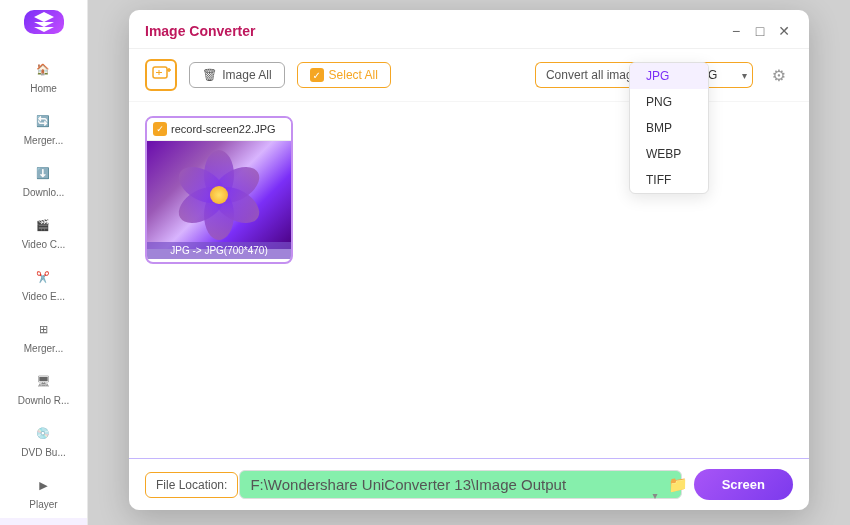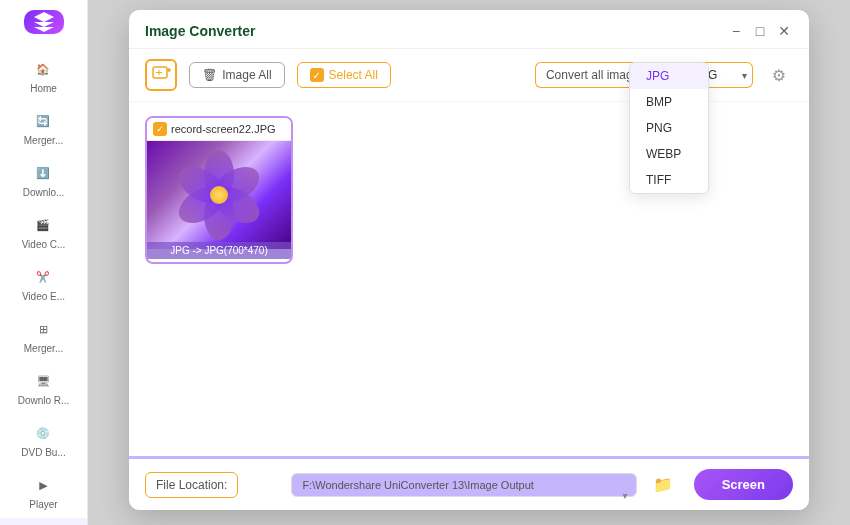--- a/index.html
+++ b/index.html
@@ -91,21 +91,21 @@
     .modal-titlebar {
       display: flex;
       align-items: center;
       justify-content: space-between;
       padding: 12px 16px 8px 16px;
       border-bottom: 1px solid #f0f0f0;
     }
     .modal-title {
       font-size: 14px;
       font-weight: 600;
-      color: #14532d;
+      color: #be185d;
     }
     .modal-controls {
       display: flex;
       gap: 6px;
     }
     .modal-ctrl-btn {
       width: 18px; height: 18px;
       display: flex; align-items: center; justify-content: center;
       cursor: pointer;
       color: #666;
@@ -291,43 +291,42 @@
       font-size: 10px;
       text-align: center;
       padding: 3px 0;
       position: absolute;
       bottom: 3px; left: 0; right: 0;
     }
 
     
     .modal-footer {
       padding: 10px 16px;
-      border-top: 3px solid #c4b5fd;
+      border-top: 1px solid #c4b5fd;
       display: flex;
       align-items: center;
-      gap: 16px;
+      gap: 1px;
     }
     .file-location-label {
       font-size: 12px;
       color: #555;
       border: 1.5px solid #f5a623;
       border-radius: 6px;
       padding: 5px 10px;
       white-space: nowrap;
     }
     .file-path-input {
       flex: 1;
       border: 1px solid #ddd;
       border-radius: 6px;
       padding: 5px 10px;
-      font-size: 11px;
+      font-size: 15px;
       color: #555;
-      background: #c4b5fd;
+      background: #86efac;
       outline: none;
-      margin-left: 37px;
     }
     .folder-icon-btn {
       width: 28px; height: 28px;
       display: flex; align-items: center; justify-content: center;
       cursor: pointer; color: #888; font-size: 16px; background: none; border: none;
     }
     .convert-btn {
       background: linear-gradient(135deg, #a855f7, #7c3aed);
       color: #fff;
       border: none;
@@ -451,22 +450,22 @@
           </select>
           <span class="dropdown-arrow">▾</span>
         </div>
         <button class="settings-icon-btn">
           <span>⚙</span>
         </button>
       </div>
 
       <div class="dropdown-popup">
         <div class="dropdown-item selected">JPG</div>
+        <div class="dropdown-item">PNG</div>
         <div class="dropdown-item">BMP</div>
-        <div class="dropdown-item">PNG</div>
         <div class="dropdown-item">WEBP</div>
         <div class="dropdown-item">TIFF</div>
       </div>
 
       <div class="modal-content">
         
         <div class="image-card">
           <div class="image-card-filename">
             <span class="filename-check">✓</span>
             <span>record-screen22.JPG</span>

